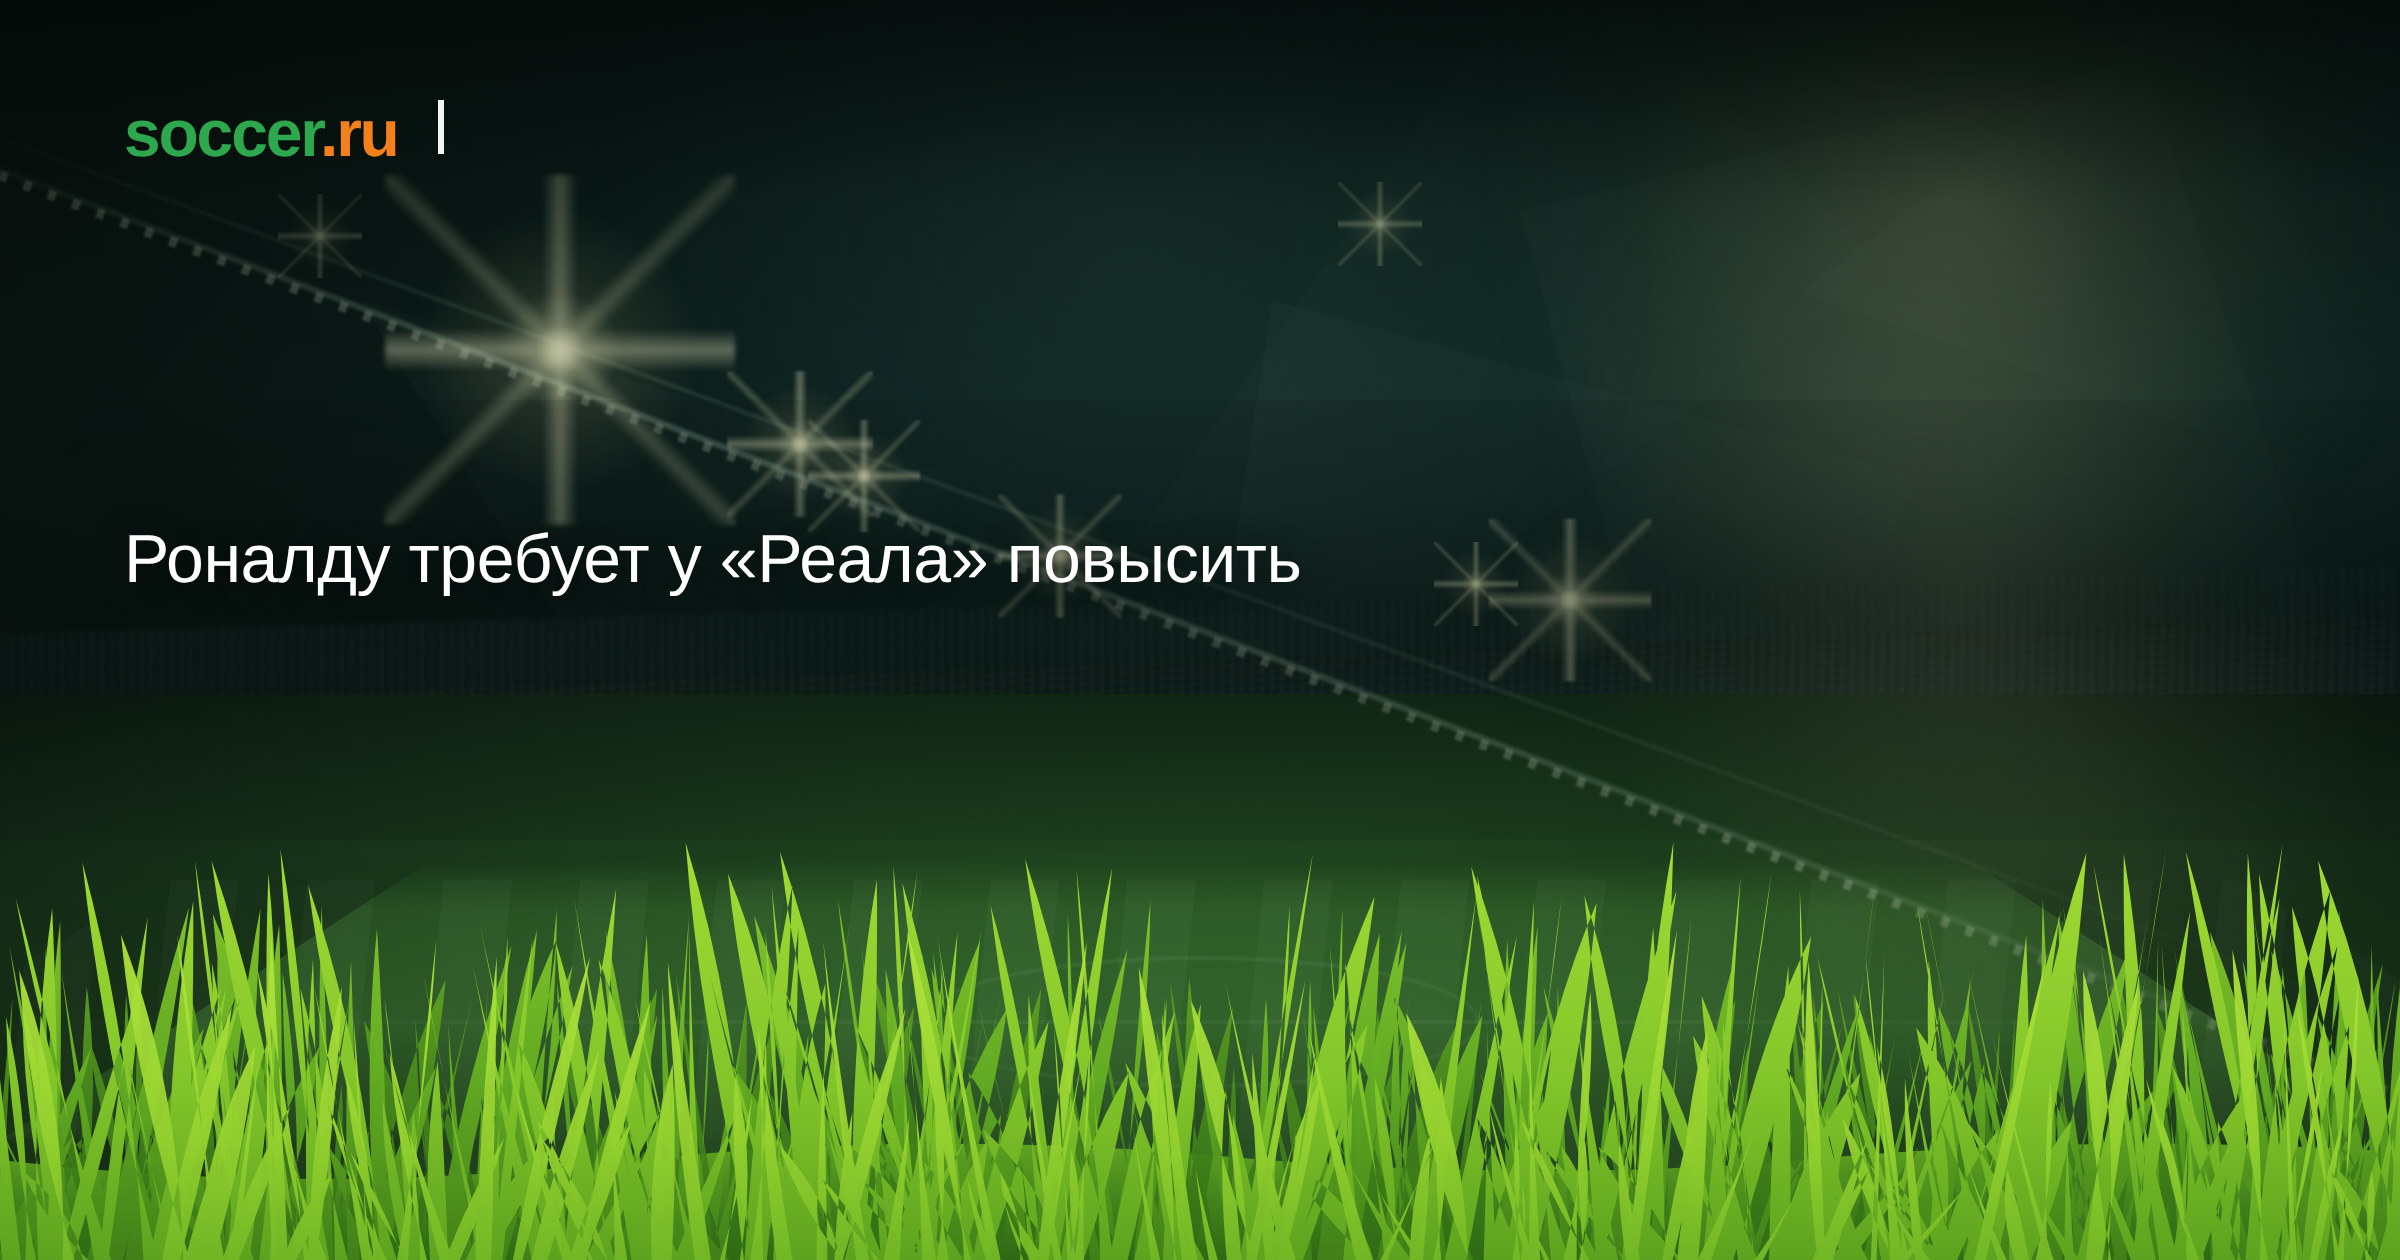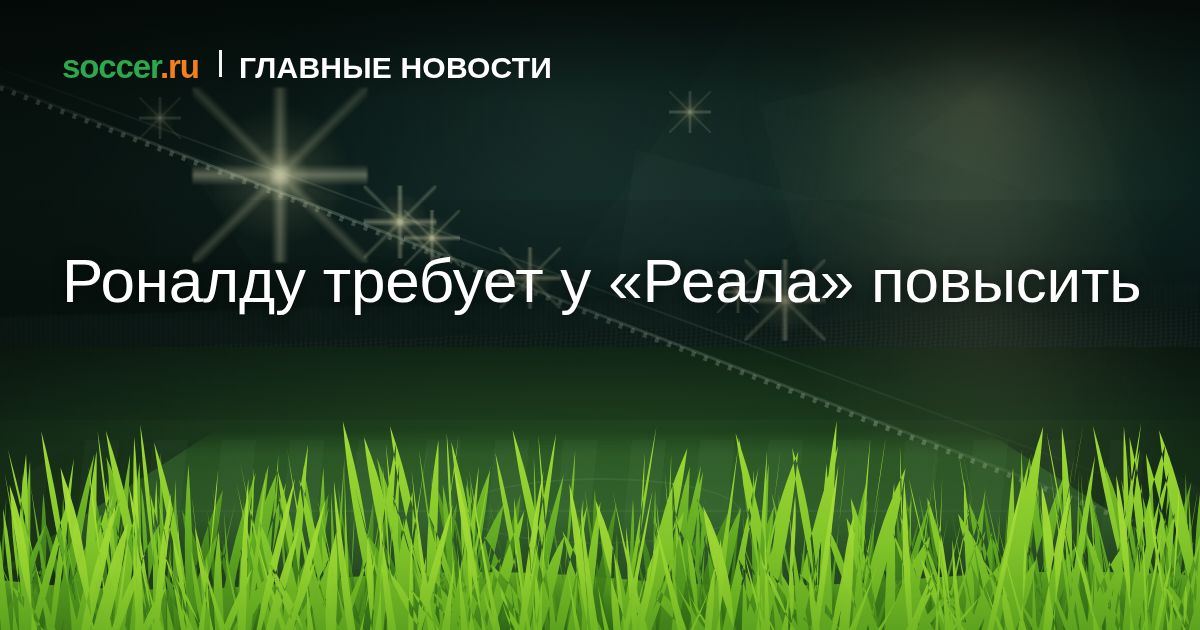--- a/index.html
+++ b/index.html
@@ -216,21 +216,21 @@
     font-size:30px; font-weight:bold; color:#ffffff;
     letter-spacing:.2px; line-height:1; white-space:nowrap;
   }
 
   
   .headline {
     position:absolute; left:62px; top:249px;
     width:1090px;
     z-index:8;
     color:#ffffff;
-    font-size:62px;
+    font-size:34px;
     line-height:63px;
     font-weight:normal;
     letter-spacing:-.2px;
     text-shadow:0 2px 14px rgba(0,0,0,.55);
   }
   .headline .hl-line { display:block; white-space:nowrap; }
 </style>
 </head>
 <body>
 
@@ -275,21 +275,20 @@
     <div class="haze-warm"></div>
     <div class="haze-warm h2"></div>
   </div>
 
   <div class="vignette"></div>
   <div class="text-scrim"></div>
 
   <div class="header">
     <div class="logo"><span class="l-green">soccer</span><span class="l-orange">.ru</span></div>
     <span class="sep"></span>
-    <div class="kicker">ГЛАВНЫЕ НОВОСТИ</div>
   </div>
 
   <h1 class="headline">
     <span class="hl-line">Роналду требует у «Реала» повысить</span>
   </h1>
 
   <div class="grass">
     <svg viewBox="0 0 1200 250" preserveAspectRatio="none" aria-hidden="true">
       <defs>
         <linearGradient id="gDark" x1="0" y1="1" x2="0" y2="0">

